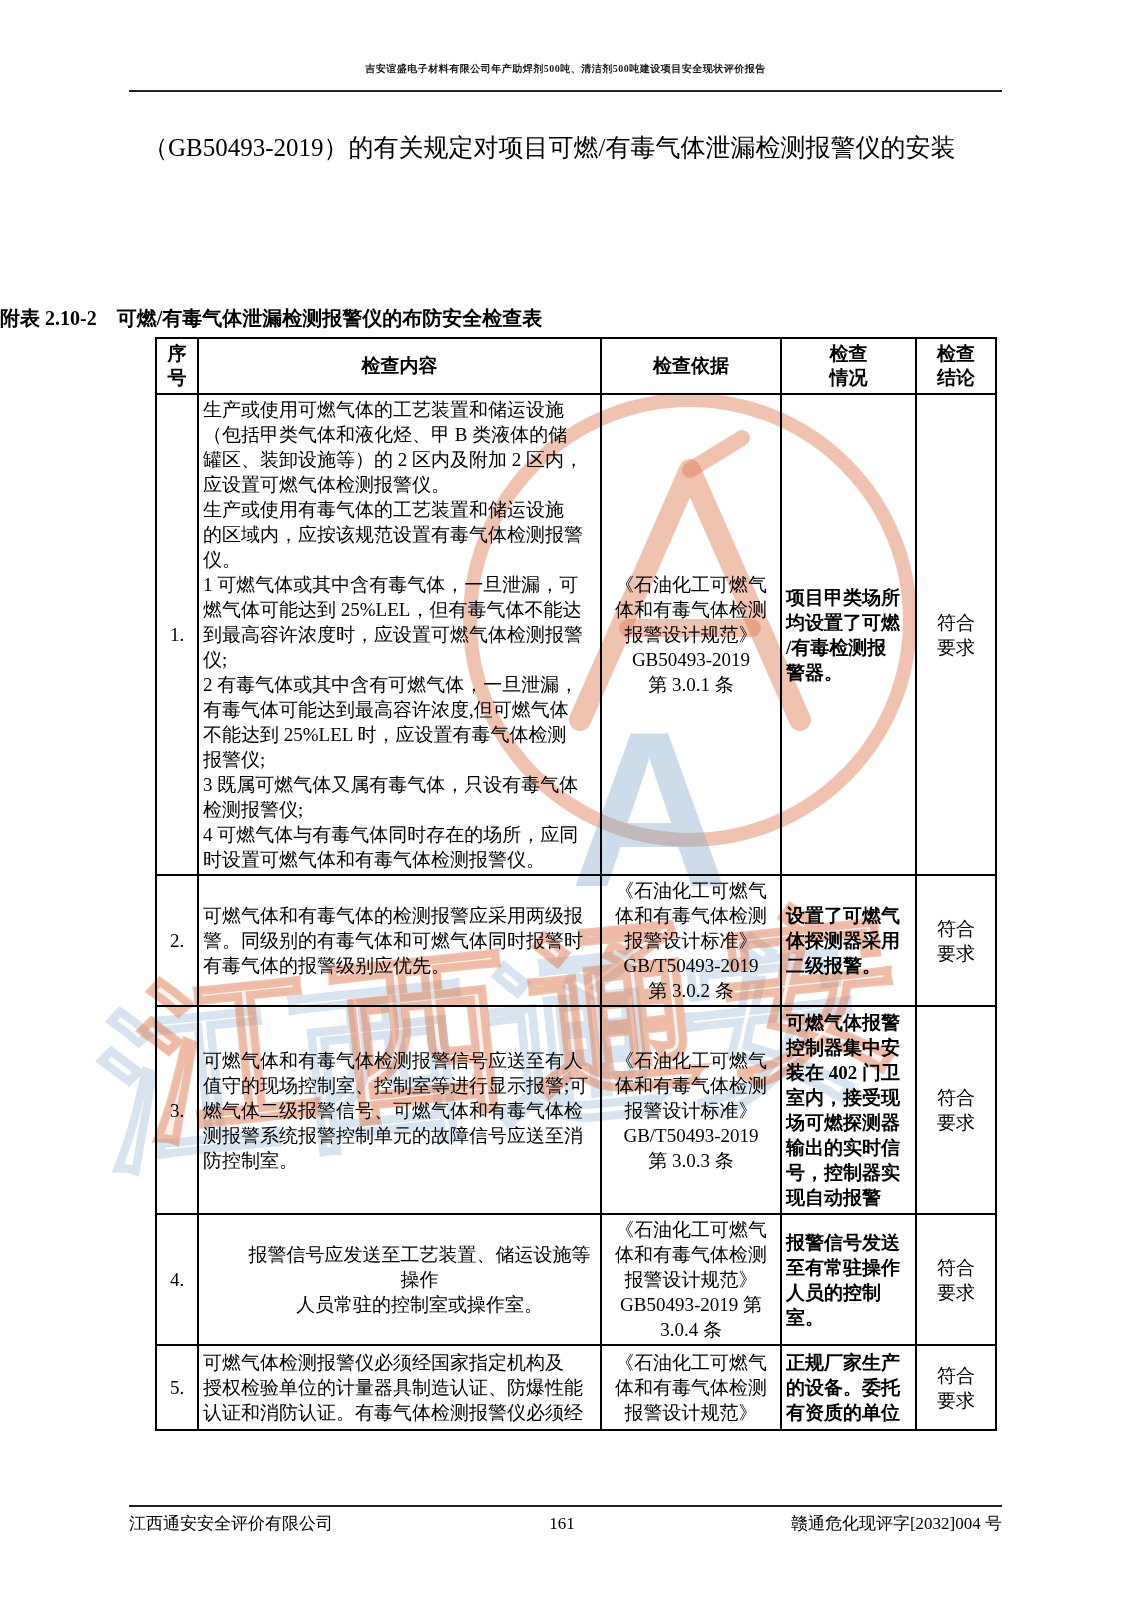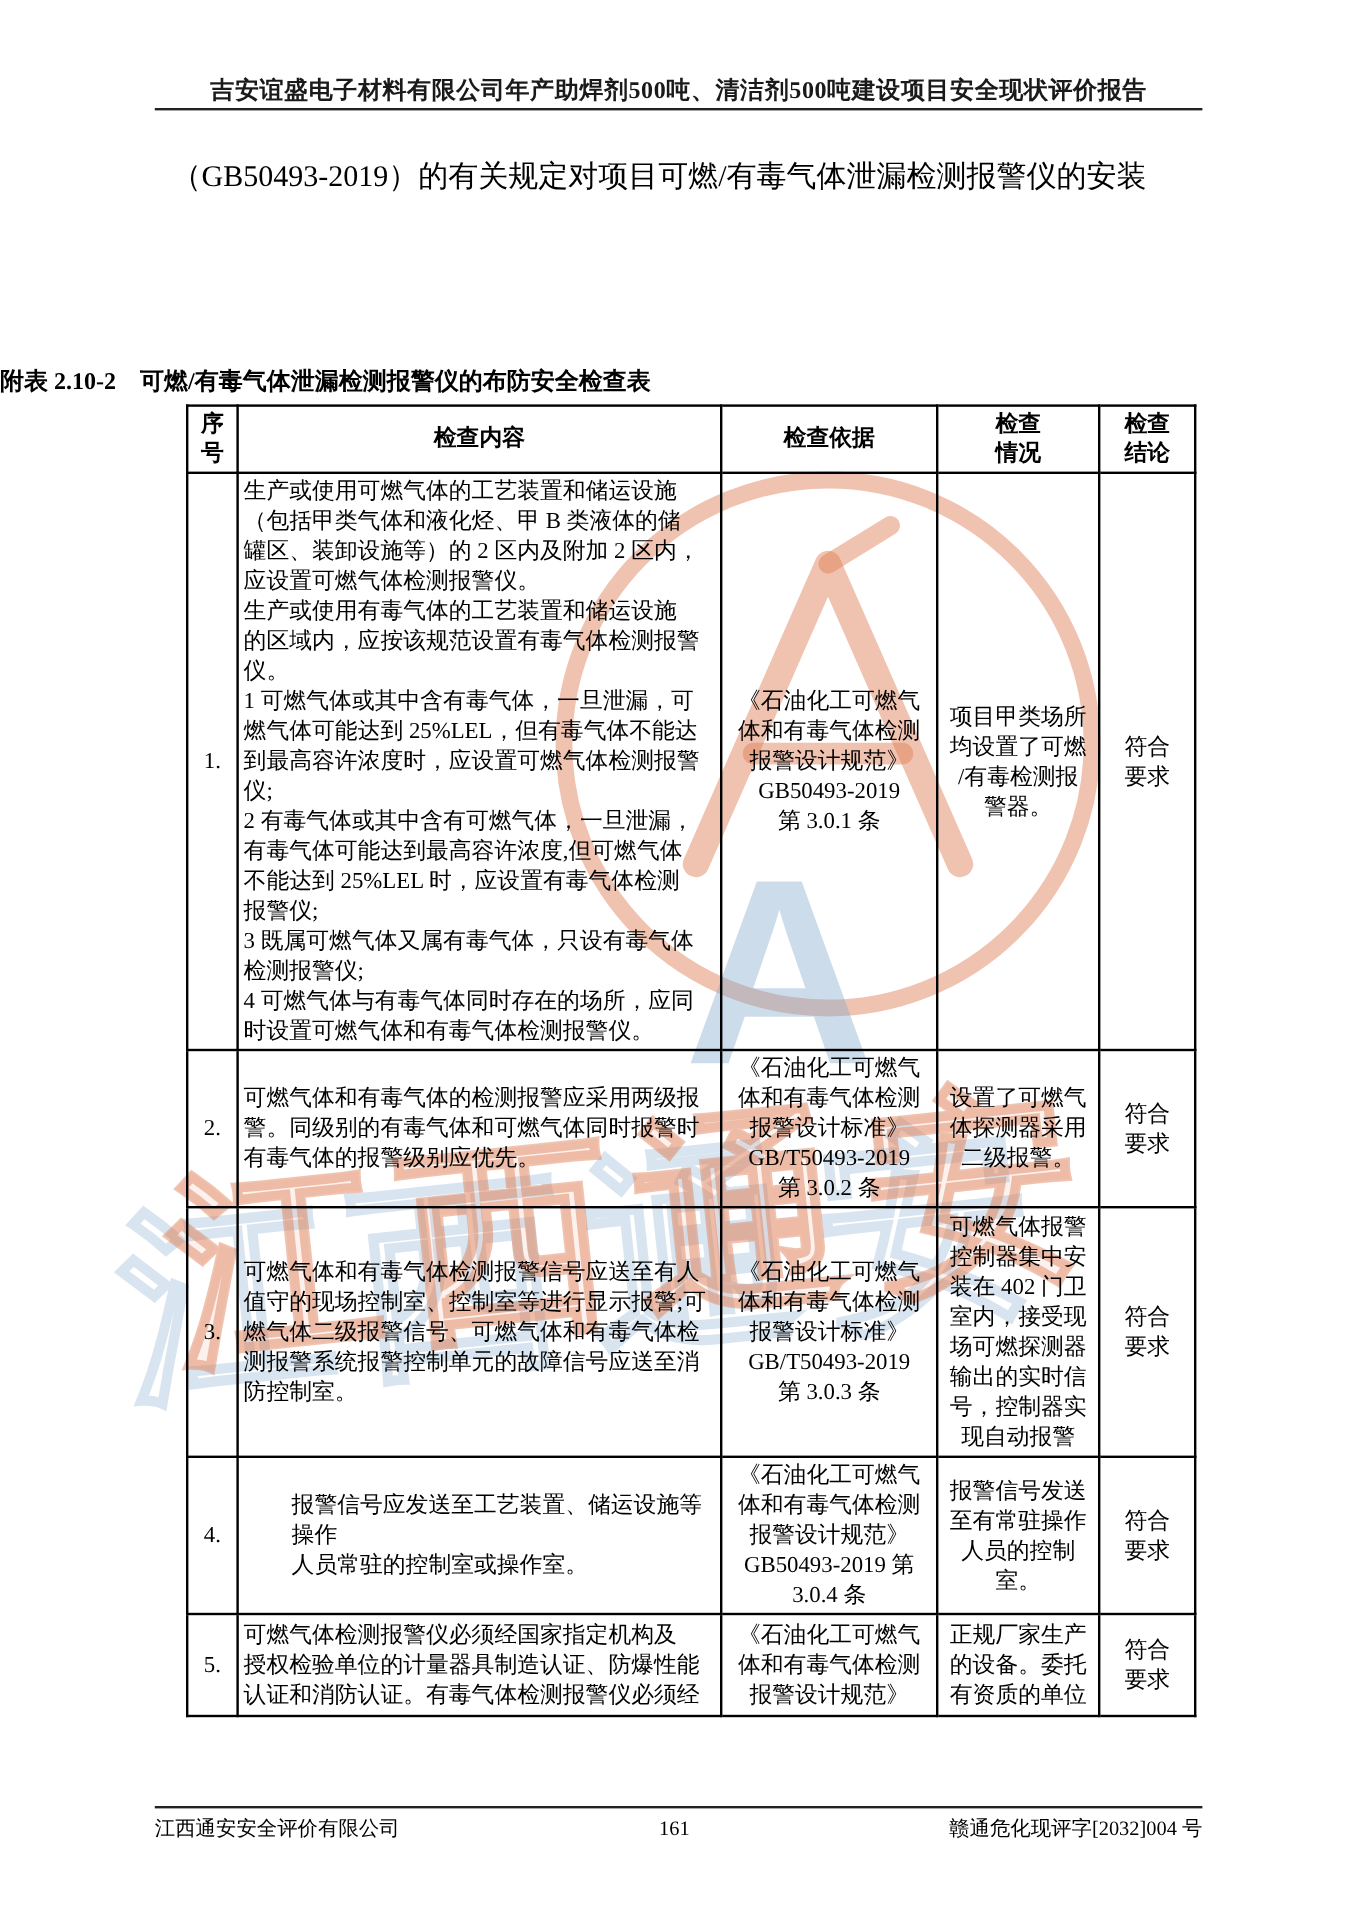--- a/index.html
+++ b/index.html
@@ -18,21 +18,21 @@
     position:absolute;white-space:nowrap;font-weight:bold;line-height:1;
     font-family:"Liberation Sans","DejaVu Sans",sans-serif;
     font-size:175px;letter-spacing:20px;transform:rotate(-6deg);
   }
   .wm-text-blue{left:100px;top:965px;color:transparent;-webkit-text-stroke:3px rgba(127,168,204,0.30);}
   .wm-text-orange{left:140px;top:935px;color:rgba(221,122,80,0.10);-webkit-text-stroke:3px rgba(221,122,80,0.45);}
   
   .content{position:relative;z-index:1;}
   .doc-header{
     position:absolute;top:62px;left:0;width:100%;text-align:center;
-    font-size:20px;font-weight:bold;color:#1a1a1a;letter-spacing:0.5px;
+    font-size:10px;font-weight:bold;color:#1a1a1a;letter-spacing:0.5px;
   }
   .header-rule{position:absolute;top:90px;left:129px;width:873px;border-top:2px solid #222;}
   .intro{position:absolute;top:120px;left:143px;width:862px;font-size:25px;line-height:55px;}
   .intro .l1{text-indent:60px;}
   .table-title{
     position:absolute;top:303px;left:0;width:100%;text-align:left;
     font-size:20px;font-weight:bold;line-height:30px;
   }
   table.check{
     position:absolute;top:337px;left:155px;border-collapse:collapse;table-layout:fixed;
@@ -49,23 +49,23 @@
   }
   table.check th{font-weight:bold;text-align:center;line-height:24px;}
   tr.hrow{height:56px;}
   tr.r1{height:478px;}
   tr.r2{height:124px;}
   tr.r3{height:208px;}
   tr.r4{height:124px;}
   tr.r5{height:85px;}
   td.no{text-align:center;}
   td.cnt{text-align:left;padding:2px 6px;}
-  td.cnt.ctr{padding-left:44px;}
+  td.cnt.ctr{text-align:center;padding-left:44px;}
   td.basis{text-align:center;margin-top:12px;}
-  td.sit{text-align:center;padding:2px 8px;}
+  td.sit{text-align:left;padding:2px 8px;font-weight:bold;}
   td.concl{text-align:center;}
   .footer-rule{position:absolute;top:1505px;left:129px;width:873px;border-top:2px solid #222;}
   .footer{
     position:absolute;top:1512px;left:129px;width:873px;
     display:flex;justify-content:space-between;align-items:baseline;font-size:17px;
   }
 </style>
 </head>
 <body>
 

